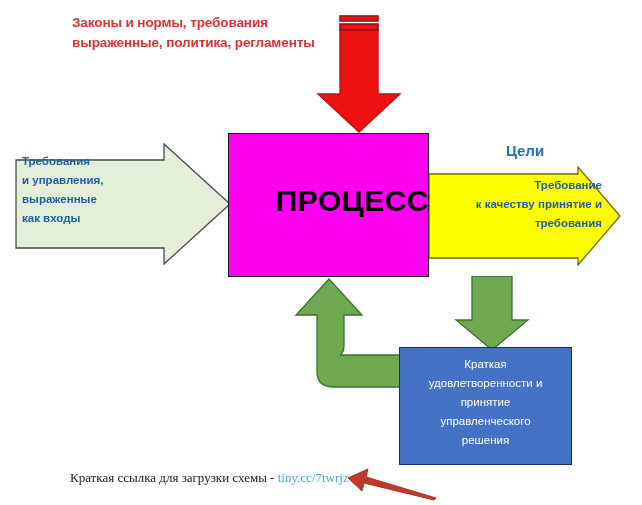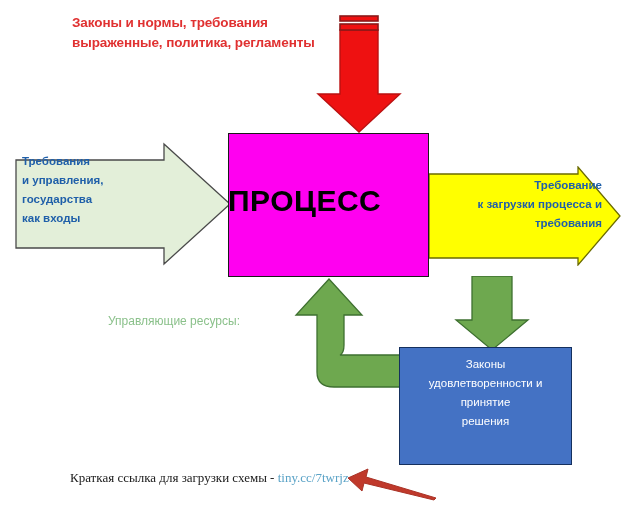--- a/index.html
+++ b/index.html
@@ -53,21 +53,21 @@
     width: 201px;
     height: 144px;
     background: #FF00F0;
     border: 1.5px solid #1a1a1a;
     box-sizing: border-box;
   }
   #process-label {
     left: 228px;
     top: 184px;
     width: 201px;
-    text-align: left;
+    text-align: right;
     color: #000000;
     font-size: 30px;
     font-weight: bold;
     letter-spacing: 0.5px;
   }
 
   
   #output-arrow { left: 428px; top: 166px; }
   #goals-label {
     left: 450px;
@@ -157,58 +157,59 @@
   </div>
 
   <div class="abs" id="input-arrow">
     <svg width="220" height="124" viewBox="0 0 220 124">
       <polygon points="2,18 150,18 150,2 216,62 150,122 150,106 2,106" fill="#E3EFD9" stroke="#4a4a4a" stroke-width="1.3"></polygon>
     </svg>
   </div>
   <div class="abs" id="input-arrow-text">
     <div>Требования</div>
     <div>и управления,</div>
-    <div>государства</div>
+    <div>выраженные</div>
     <div>как входы</div>
   </div>
 
   <div class="abs" id="feedback-arrow">
     <svg width="170" height="125" viewBox="0 0 170 125">
       <path d="M 45,38 L 45,95 Q 45,110 62,110 L 150,110 L 150,78 L 68,78
                Q 72,76 72,68 L 72,38 L 90,38 L 57,2 L 24,38 Z" fill="#6EA84F" stroke="#3E7030" stroke-width="1.3"></path>
     </svg>
   </div>
 
   <div class="abs" id="output-arrow">
     <svg width="195" height="100" viewBox="0 0 195 100">
       <polygon points="1,8 150,8 150,1 192,50 150,99 150,92 1,92" fill="#FFFF00" stroke="#6b6b00" stroke-width="1.3"></polygon>
     </svg>
   </div>
+  <div class="abs" id="goals-label">Цели</div>
   <div class="abs" id="output-arrow-text">
     <div>Требование</div>
-    <div>к загрузки процесса и</div>
+    <div>к качеству принятие и</div>
     <div>требования</div>
   </div>
 
   <div class="abs" id="down-arrow-green">
     <svg width="80" height="76" viewBox="0 0 80 76">
       <polygon points="20,0 20,44 4,44 40,74 76,44 60,44 60,0" fill="#6EA84F" stroke="#3E7030" stroke-width="1.3"></polygon>
     </svg>
   </div>
 
   <div class="abs" id="process-box"></div>
   <div class="abs" id="process-label">ПРОЦЕСС</div>
 
-  <div class="abs" id="resources-label">Управляющие ресурсы:</div>
 
   <div class="abs" id="analysis-box"></div>
   <div class="abs" id="analysis-text">
-    <div>Законы</div>
+    <div>Краткая</div>
     <div>удовлетворенности и</div>
     <div>принятие</div>
+    <div>управленческого</div>
     <div>решения</div>
   </div>
 
   <div class="abs" id="bottom-caption">
     <span>Краткая ссылка для загрузки схемы - </span><a class="link" href="#">tiny.cc/7twrjz</a>
   </div>
 
   <div class="abs" id="pointer-arrow">
     <svg width="92" height="36" viewBox="0 0 92 36">
       <path d="M 2,12 L 22,3 L 20,11 L 90,32 L 88,34 L 18,17 L 16,25 Z" fill="#C0392B" stroke="#A93226" stroke-width="1"></path>

